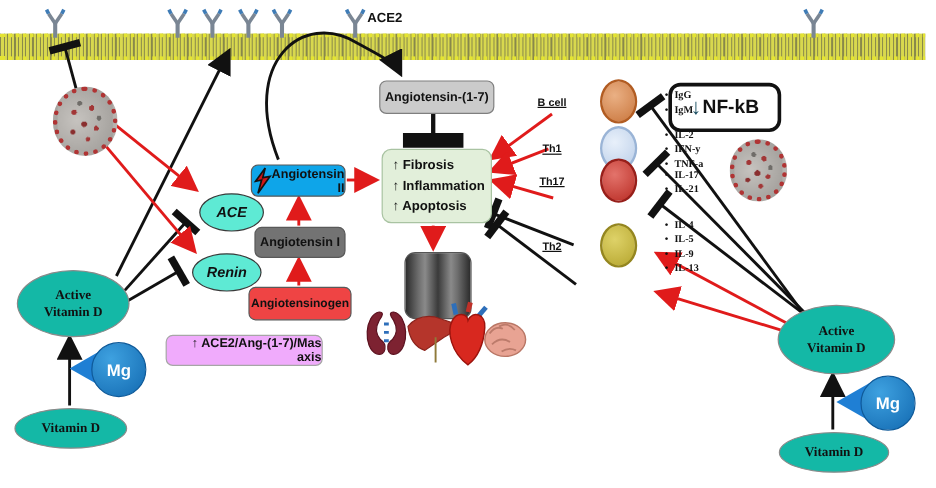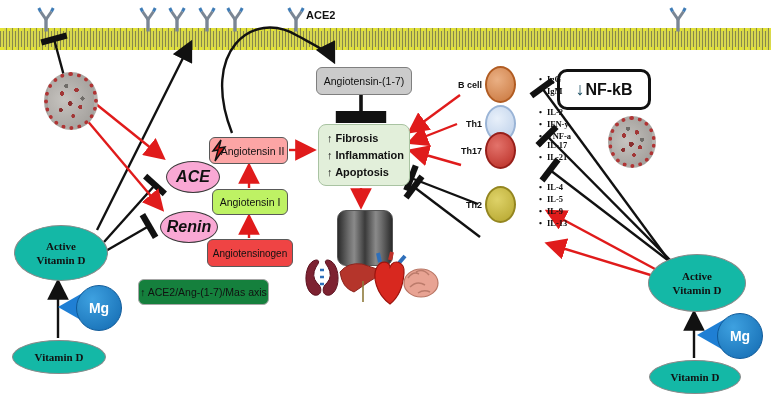--- a/index.html
+++ b/index.html
@@ -16,40 +16,40 @@
 
   
   #overlay{position:absolute;left:0;top:0;width:780px;height:407px;pointer-events:none;}
   .lnB{stroke:#111;stroke-width:2.4;fill:none;}
   .lnR{stroke:#e01b1b;stroke-width:2.4;fill:none;}
   .lnBlue{stroke:#1f7fd4;stroke-width:4;fill:none;}
   .lnT{stroke:#111;stroke-width:3.6;fill:none;}
 
   
   .gbox{position:absolute;display:flex;align-items:center;justify-content:center;
-    border-radius:6px;font-weight:normal;color:#111;text-align:center;}
+    border-radius:6px;font-weight:bold;color:#111;text-align:right;}
   .ang17{left:316px;top:67px;width:94px;height:26px;background:#cbcbcb;border:1.5px solid #7f7f7f;font-size:10.5px;}
-  .angII{left:209px;top:137px;width:79px;height:27px;background:#fca5a5;border:1.5px solid #595959;font-size:10.5px;padding-left:8px;box-sizing:border-box;}
-  .angI{left:212px;top:189px;width:74px;height:24px;background:#bef264;border:1.5px solid #595959;font-size:10.5px;}
+  .angII{left:209px;top:137px;width:79px;height:27px;background:#0ea5e9;border:1.5px solid #595959;font-size:10.5px;padding-left:8px;box-sizing:border-box;}
+  .angI{left:212px;top:189px;width:74px;height:24px;background:#737373;border:1.5px solid #595959;font-size:10.5px;}
   .angO{left:207px;top:239px;width:84px;height:26px;background:#ef4444;border:1.5px solid #595959;font-size:10px;}
-  .masaxis{left:138px;top:279px;width:129px;height:24px;background:#15803d;border:1.5px solid #a6a6a6;font-size:10.5px;}
+  .masaxis{left:138px;top:279px;width:129px;height:24px;background:#f0abfc;border:1.5px solid #a6a6a6;font-size:10.5px;}
   .bolt{position:absolute;left:211px;top:139px;width:16px;height:23px;}
 
   .effects{position:absolute;left:318px;top:124px;width:92px;height:62px;background:#e2efda;
     border:1.5px solid #a9c3a2;border-radius:8px;display:flex;flex-direction:column;justify-content:center;
     padding-left:8px;box-sizing:border-box;font-weight:bold;font-size:11px;line-height:17px;color:#111;}
 
   .nfkb{position:absolute;left:557px;top:69px;width:88px;height:35px;background:#fff;border:3px solid #111;
     border-radius:10px;display:flex;align-items:center;justify-content:center;font-weight:bold;font-size:16px;color:#111;}
   .nfkb .dn{color:#1c4f63;font-size:18px;margin-right:1px;}
 
   
   .ell{position:absolute;border-radius:50%;display:flex;align-items:center;justify-content:center;
     font-weight:bold;color:#111;text-align:center;}
-  .enz{background:#f9a8d4;border:1.6px solid #3a3a3a;font-style:italic;font-size:16px;}
+  .enz{background:#5eead4;border:1.6px solid #3a3a3a;font-style:italic;font-size:12px;}
   .ace{left:166px;top:161px;width:52px;height:30px;}
   .renin{left:160px;top:211px;width:56px;height:30px;}
   .peach{background:#14b8a6;border:1.5px solid #8a8a8a;font-size:11px;line-height:14px;font-family:Liberation Serif, serif;}
   .avdL{left:14px;top:225px;width:92px;height:54px;}
   .vdL{left:12px;top:340px;width:92px;height:32px;}
   .avdR{left:648px;top:254px;width:96px;height:56px;}
   .vdR{left:649px;top:360px;width:90px;height:32px;}
 
   .mg{position:absolute;width:44px;height:44px;border-radius:50%;
     background:radial-gradient(circle at 35% 30%,#3ea1e0,#1269b0);
@@ -68,21 +68,21 @@
       radial-gradient(circle at 28% 68%,#8a2f2f 0 2px,rgba(0,0,0,0) 2.1px),
       radial-gradient(circle at 55% 80%,#a23636 0 1.8px,rgba(0,0,0,0) 2px),
       radial-gradient(circle at 40% 20%,#6f6c68 0 2px,rgba(0,0,0,0) 2.1px),
       radial-gradient(circle at 75% 45%,#6f6c68 0 2px,rgba(0,0,0,0) 2.1px),
       radial-gradient(circle at 35% 48%,#c6c3bf,#9d9a96);}
   .virusL{left:44px;top:72px;width:46px;height:50px;}
   .virusR{left:608px;top:116px;width:40px;height:44px;}
 
   
   .cytrow{position:absolute;left:438px;width:170px;height:33px;display:flex;align-items:center;}
-  .celllabel{width:44px;text-align:right;font-weight:bold;font-size:9px;color:#111;margin-right:3px;flex:none;}
+  .celllabel{width:44px;text-align:center;font-weight:bold;font-size:9px;color:#111;margin-right:18px;flex:none;text-decoration:underline;}
   .blob{width:27px;height:33px;border-radius:50%;flex:none;}
   .bcellc{background:radial-gradient(circle at 38% 35%,#eab084,#c9763d);border:2px solid #b15c22;}
   .th1c{background:radial-gradient(circle at 38% 35%,#e8f0fa,#b9cde8);border:2px solid #9ab4d6;}
   .th17c{background:radial-gradient(circle at 38% 35%,#e3736b,#b92c24);border:2px solid #971f1a;}
   .th2c{background:radial-gradient(circle at 38% 35%,#ded268,#b5a52e);border:2px solid #948620;}
   .tregc{background:radial-gradient(circle at 38% 35%,#7fb9dd,#3d85b5);border:2px solid #2d6f9e;}
   .cytlist{margin-left:23px;font-weight:bold;font-size:8.5px;line-height:12px;color:#111;font-family:Liberation Serif, serif;}
   .cytlist div{white-space:nowrap;}
   .bullet::before{content:"•";margin-right:5px;}
 

